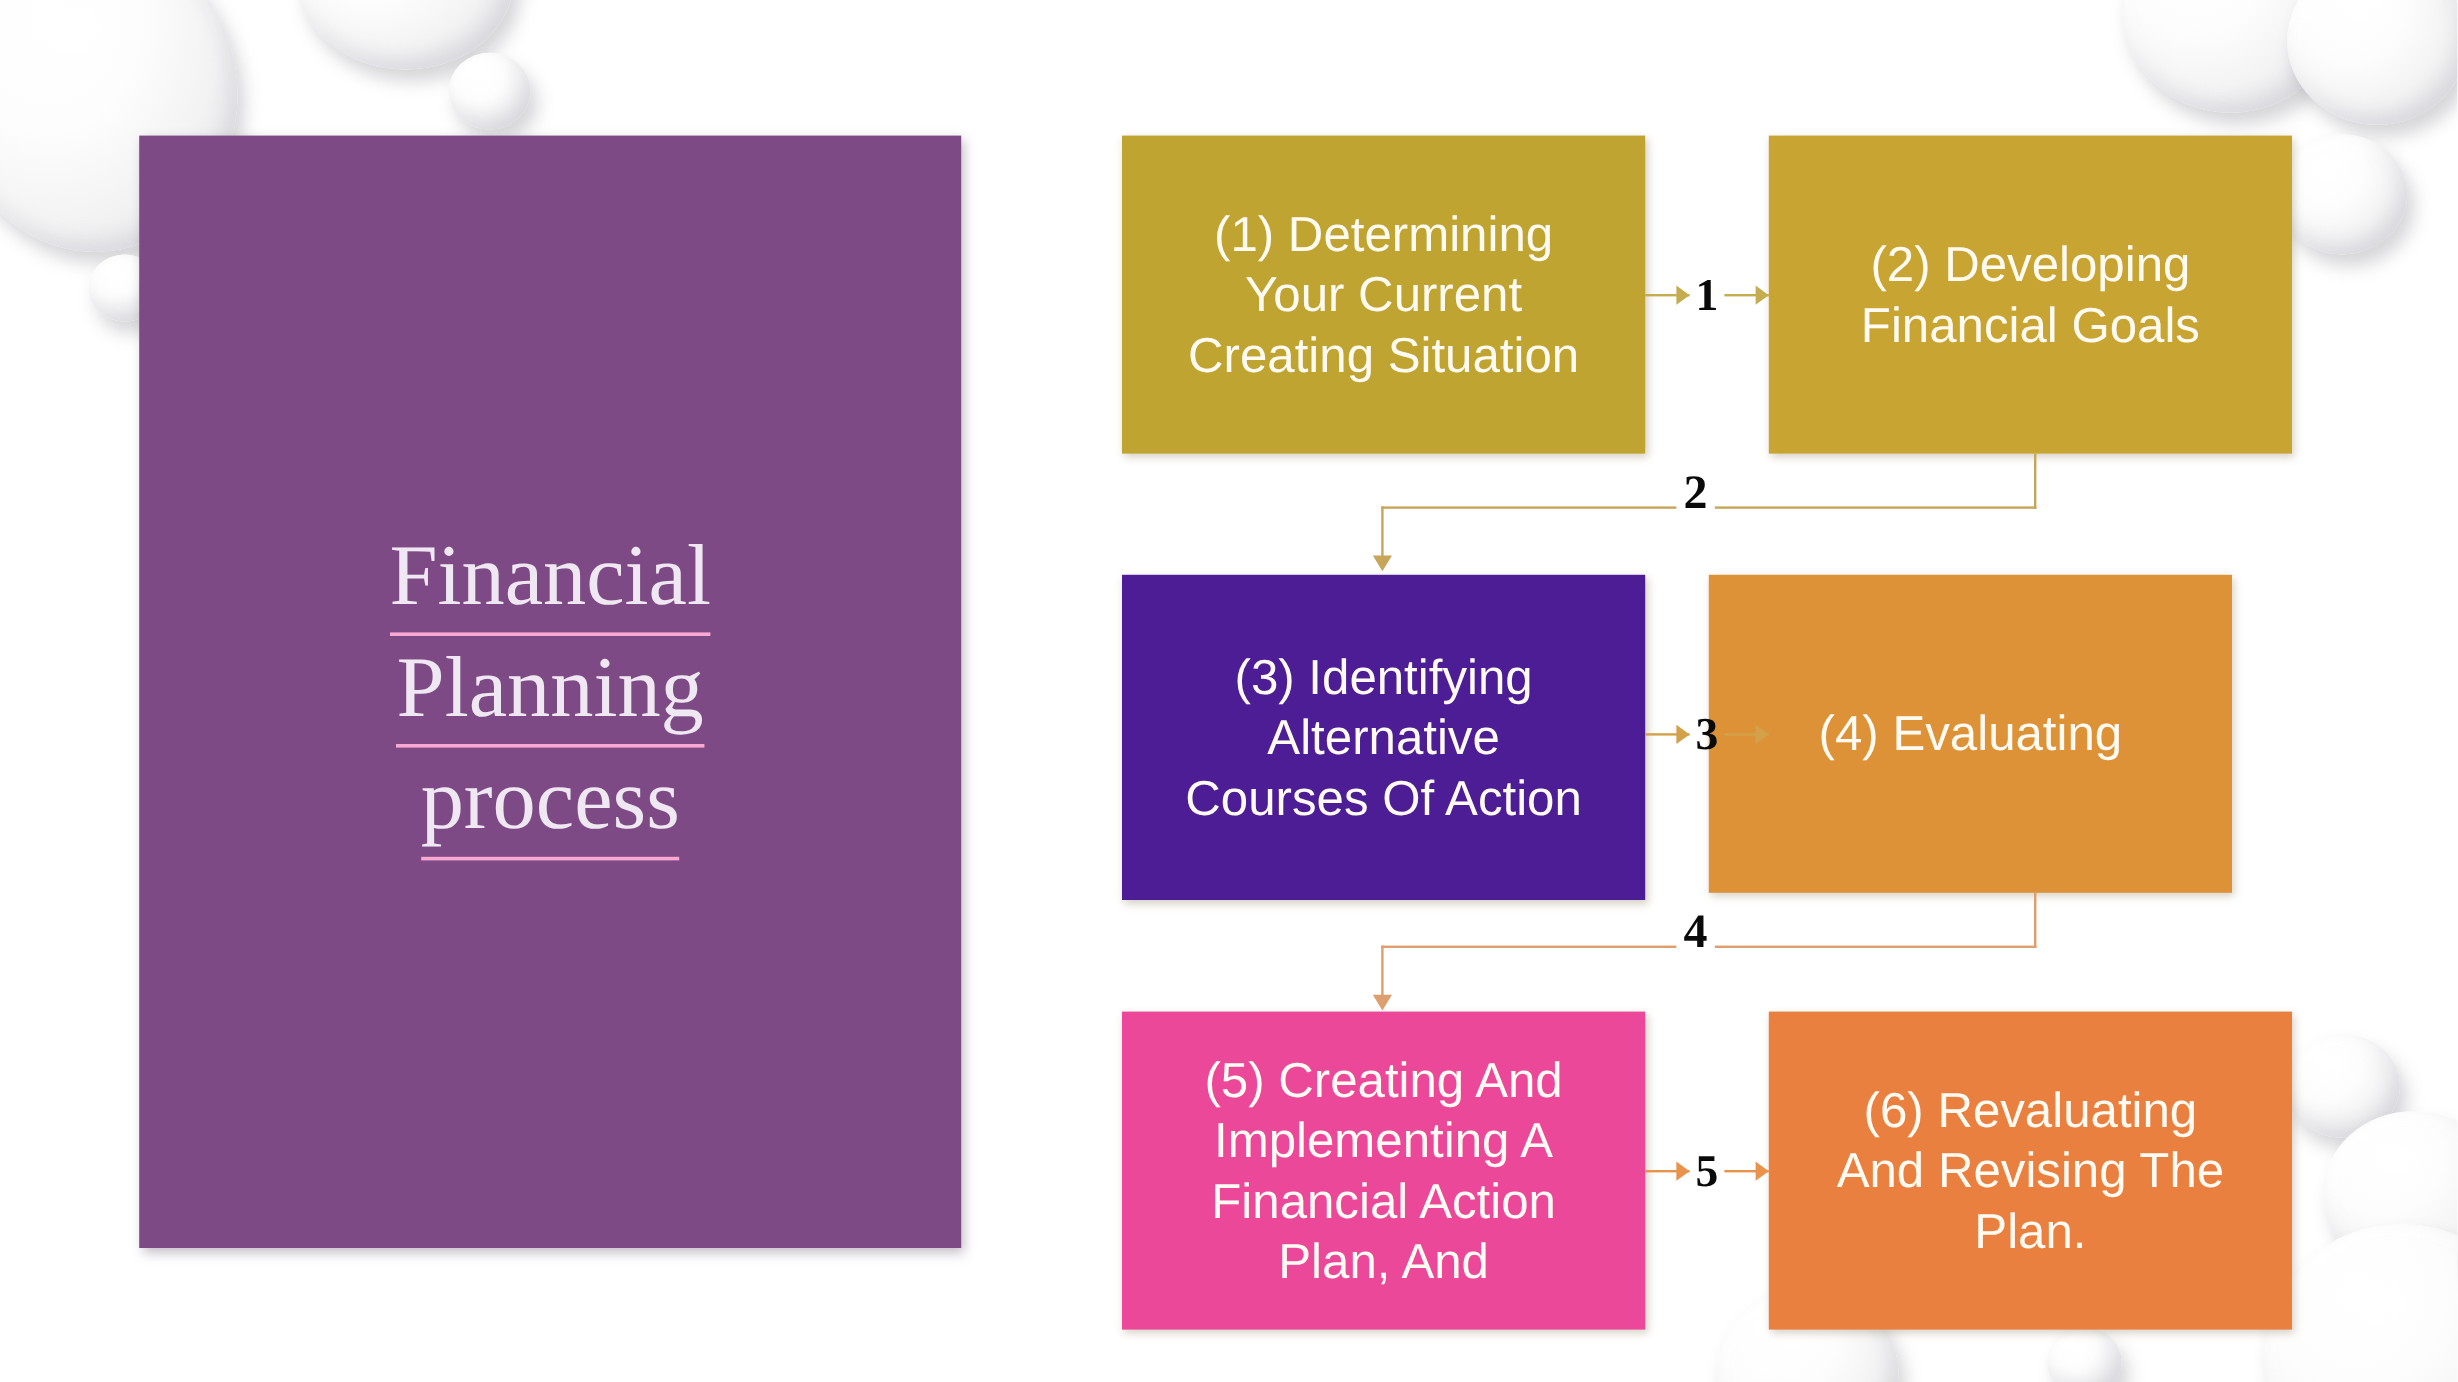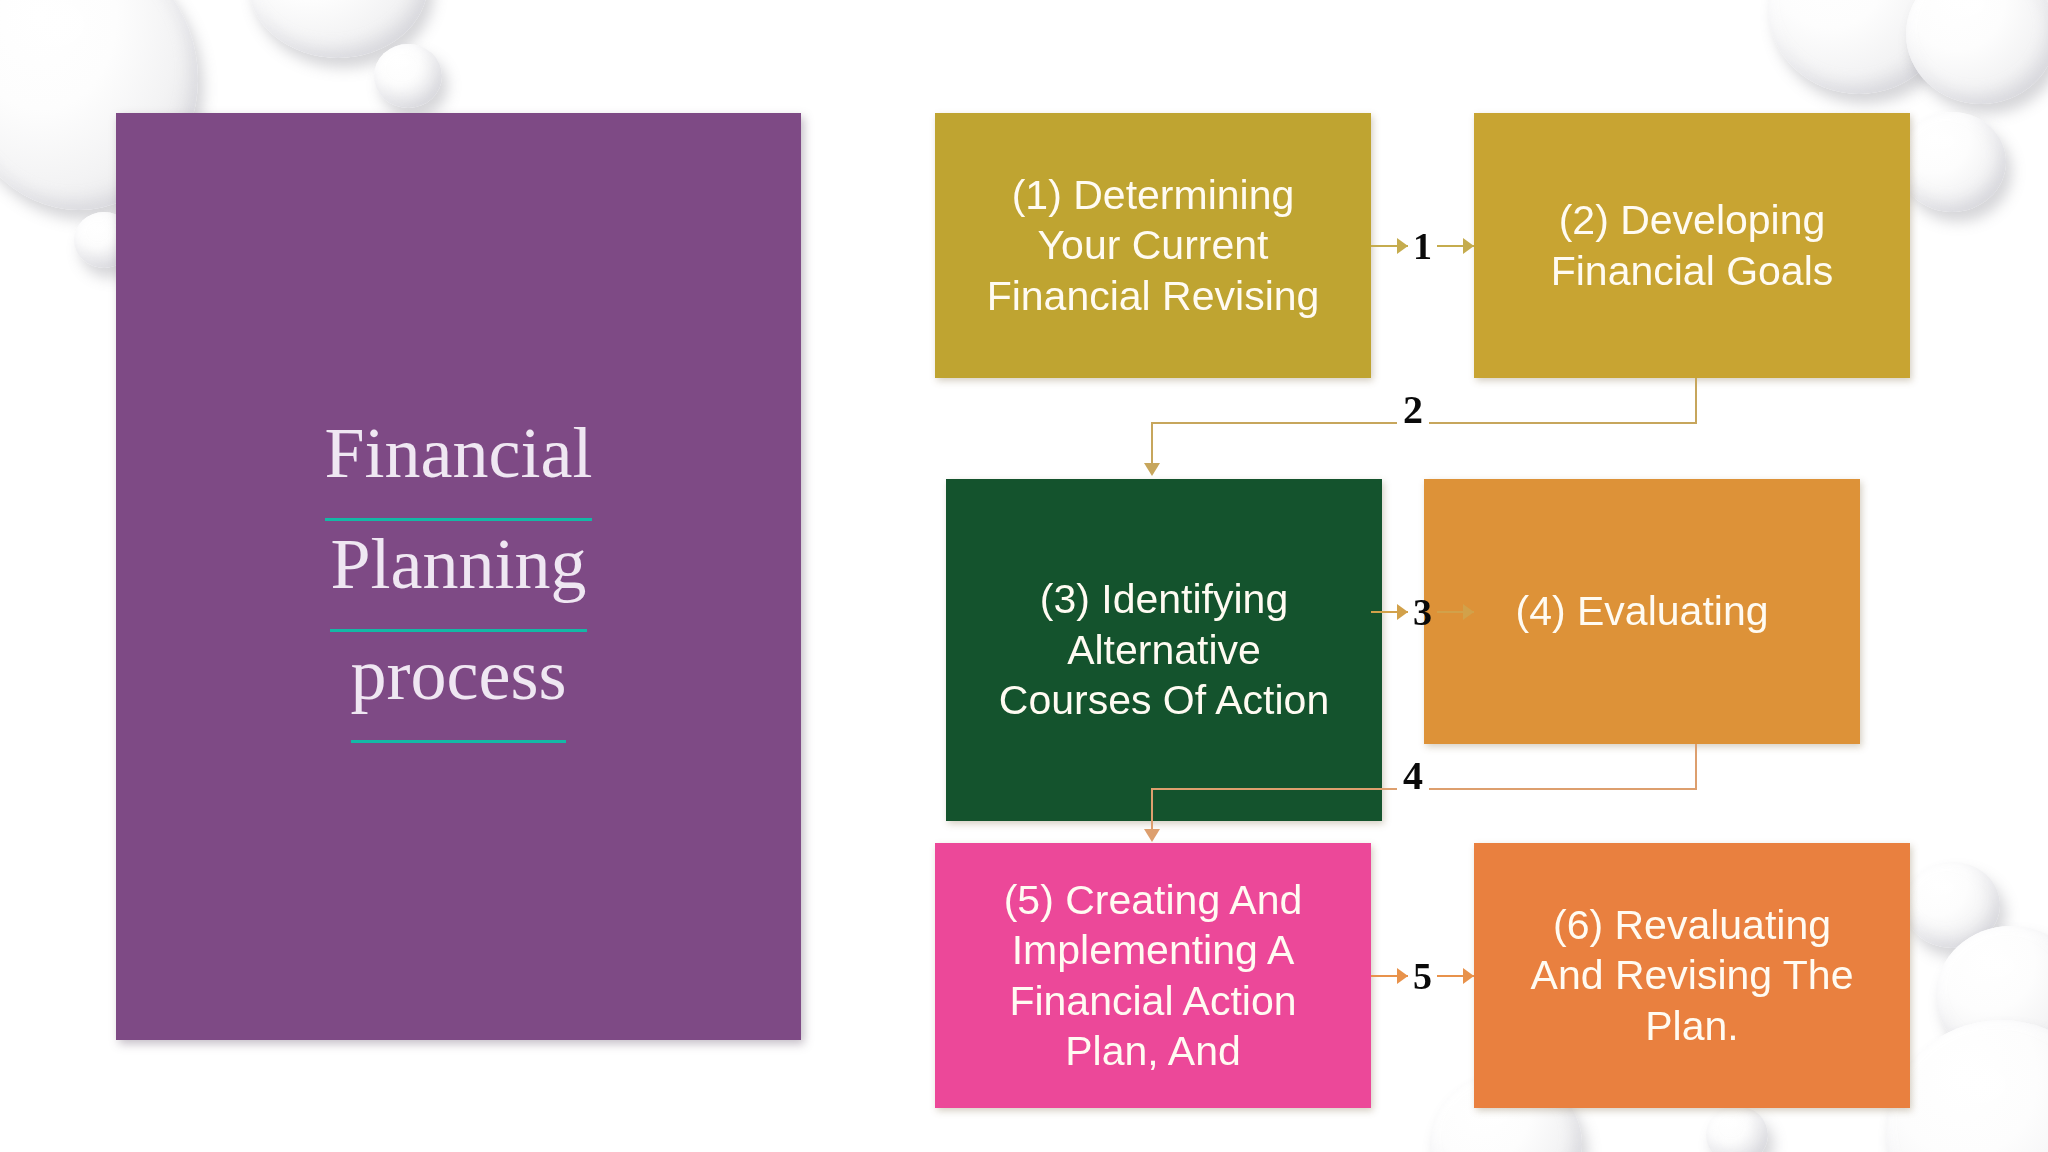--- a/index.html
+++ b/index.html
@@ -61,43 +61,43 @@
   #title-text {
     font-family: "Liberation Serif", serif;
     color: #EFE7F2;
     font-size: 72px;
     line-height: 1.22;
     text-align: center;
     width: 300px;
   }
   #title-text span {
     display: inline-block;
-    border-bottom: 3px solid #14b8a6;
-    padding-bottom: 20px;
+    border-bottom: 3px solid #f9a8d4;
+    padding-bottom: 3px;
   }
 
   
   .flow-box {
     position: absolute;
     display: flex;
     align-items: center;
     justify-content: center;
     text-align: center;
     color: #FFFBF2;
     font-size: 41px;
     line-height: 1.23;
     padding: 6px 18px;
     box-sizing: border-box;
     box-shadow: 2px 3px 7px rgba(120,100,60,0.30);
   }
   .flow-box .box-label { display: block; }
 
   #box-1 { left: 935px;  top: 113px; width: 436px; height: 265px; background: #BFA431; }
   #box-2 { left: 1474px; top: 113px; width: 436px; height: 265px; background: #C8A432; }
-  #box-3 { left: 935px;  top: 479px; width: 436px; height: 342px; background: #14532d; margin-left: 11px; }
+  #box-3 { left: 935px;  top: 479px; width: 436px; height: 271px; background: #4c1d95; }
   #box-4 { left: 1424px; top: 479px; width: 436px; height: 265px; background: #DD9238; }
   #box-5 { left: 935px;  top: 843px; width: 436px; height: 265px; background: #ec4899; }
   #box-6 { left: 1474px; top: 843px; width: 436px; height: 265px; background: #E9803F; }
 
   
   .h-connector {
     position: absolute;
     display: flex;
     align-items: center;
     justify-content: center;
@@ -200,21 +200,21 @@
       <span>Financial</span><br>
       <span>Planning</span><br>
       <span>process</span>
     </div>
   </div>
 
   <div class="flow-box" id="box-1">
     <div>
       <span class="box-label">(1) Determining</span>
       <span class="box-label">Your Current</span>
-      <span class="box-label">Financial Revising</span>
+      <span class="box-label">Creating Situation</span>
     </div>
   </div>
 
   <div class="flow-box" id="box-2">
     <div>
       <span class="box-label">(2) Developing</span>
       <span class="box-label">Financial Goals</span>
     </div>
   </div>
 

